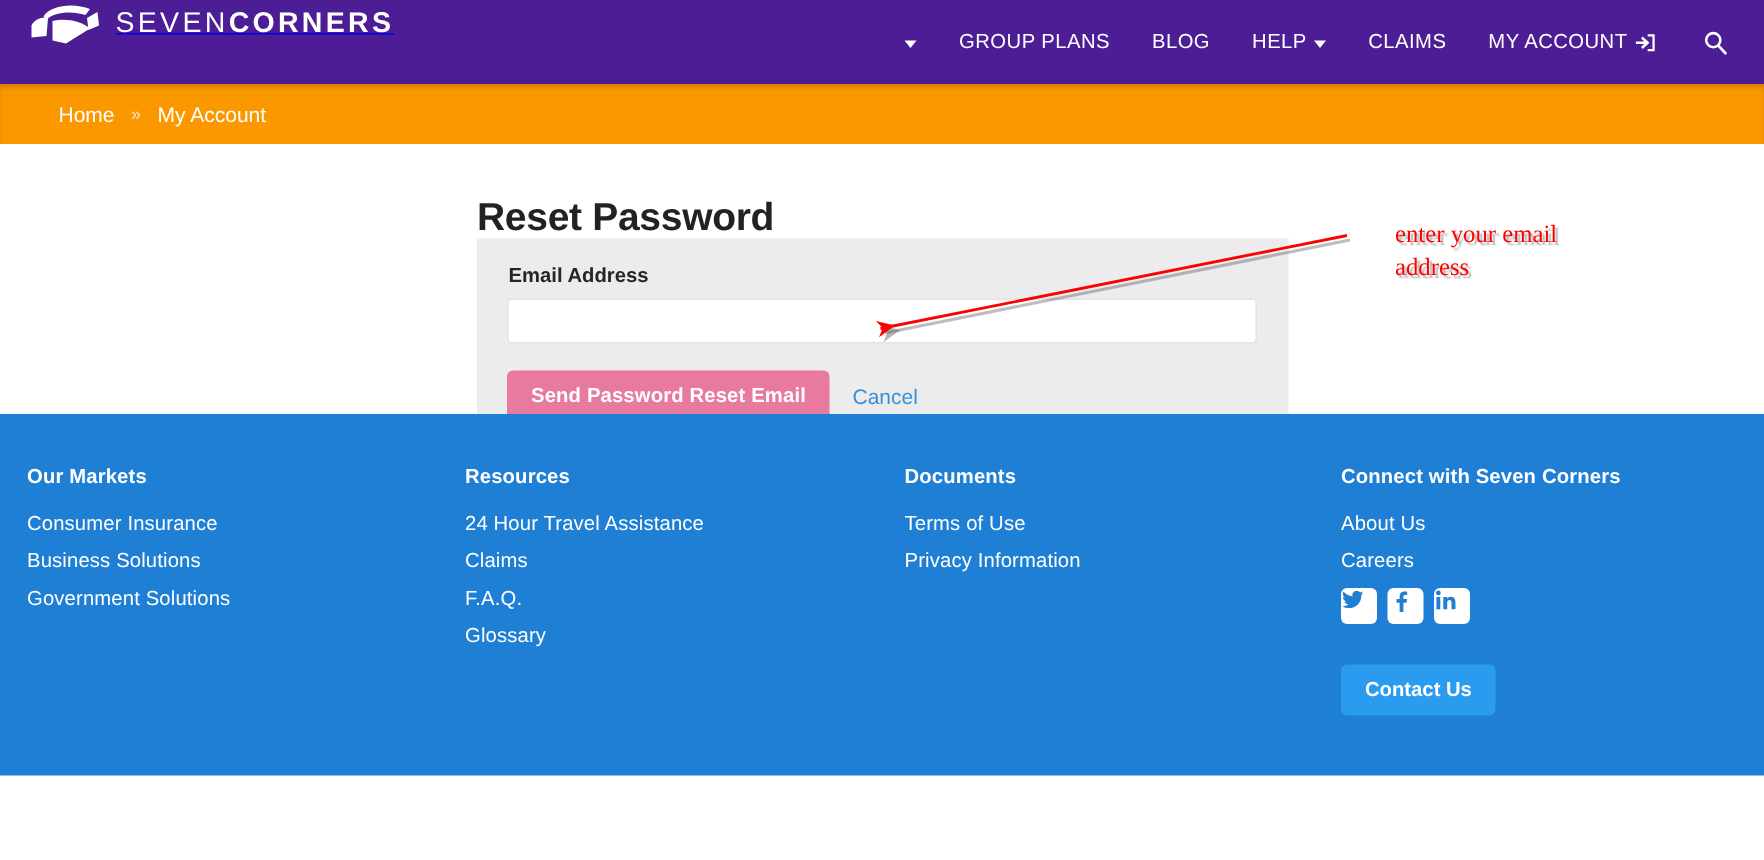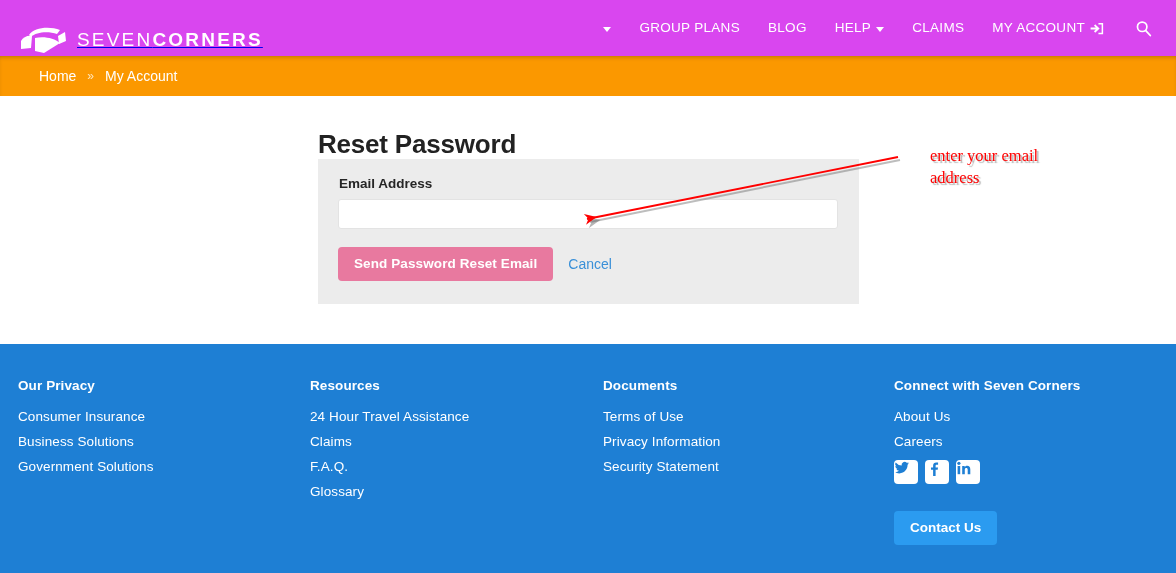--- a/index.html
+++ b/index.html
@@ -9,23 +9,23 @@
     height: 573px;
     font-family: "Liberation Sans", sans-serif;
     background: #ffffff;
     overflow: hidden;
     position: relative;
   }
 
   
   .header {
     height: 56px;
-    background: #d946ef;
-    display: flex;
-    align-items: flex-end;
+    background: #4c1d95;
+    display: flex;
+    align-items: flex-start;
     position: relative;
   }
   .logo-wrap {
     display: flex;
     align-items: center;
     margin-left: 16px;
     gap: 9px;
   }
   .logo-mark { width: 52px; height: 32px; display: block; }
   .logo-text {
@@ -84,21 +84,21 @@
     font-size: 14px;
     gap: 11px;
   }
   .breadcrumb a { color: #ffffff; text-decoration: none; }
   .breadcrumb .sep { color: #ffe6bd; font-size: 12px; }
   .breadcrumb .current { color: #ffffff; }
 
   
   .main {
     background: #ffffff;
-    height: 248px;
+    height: 180px;
     position: relative;
   }
   .page-title {
     position: absolute;
     left: 318px;
     top: 16px;
     font-size: 26px;
     font-weight: 700;
     color: #222222;
     letter-spacing: -0.2px;
@@ -323,39 +323,38 @@
 </svg>
 <div class="annot-text">
   <span>enter your email</span><br>
   <span>address</span>
 </div>
 
 <div class="footer">
   <div class="footer-cols">
 
     <div class="fcol c1">
-      <h4>Our Privacy</h4>
+      <h4>Our Markets</h4>
       <a href="#">Consumer Insurance</a>
       <a href="#">Business Solutions</a>
       <a href="#">Government Solutions</a>
     </div>
 
     <div class="fcol c2">
       <h4>Resources</h4>
       <a href="#">24 Hour Travel Assistance</a>
       <a href="#">Claims</a>
       <a href="#">F.A.Q.</a>
       <a href="#">Glossary</a>
     </div>
 
     <div class="fcol c3">
       <h4>Documents</h4>
       <a href="#">Terms of Use</a>
       <a href="#">Privacy Information</a>
-      <a href="#">Security Statement</a>
     </div>
 
     <div class="fcol c4">
       <h4>Connect with Seven Corners</h4>
       <a href="#">About Us</a>
       <a href="#">Careers</a>
 
       <div class="social-row">
         <a class="social-icon" href="#">
           <svg width="16" height="16" viewBox="0 0 16 16">

